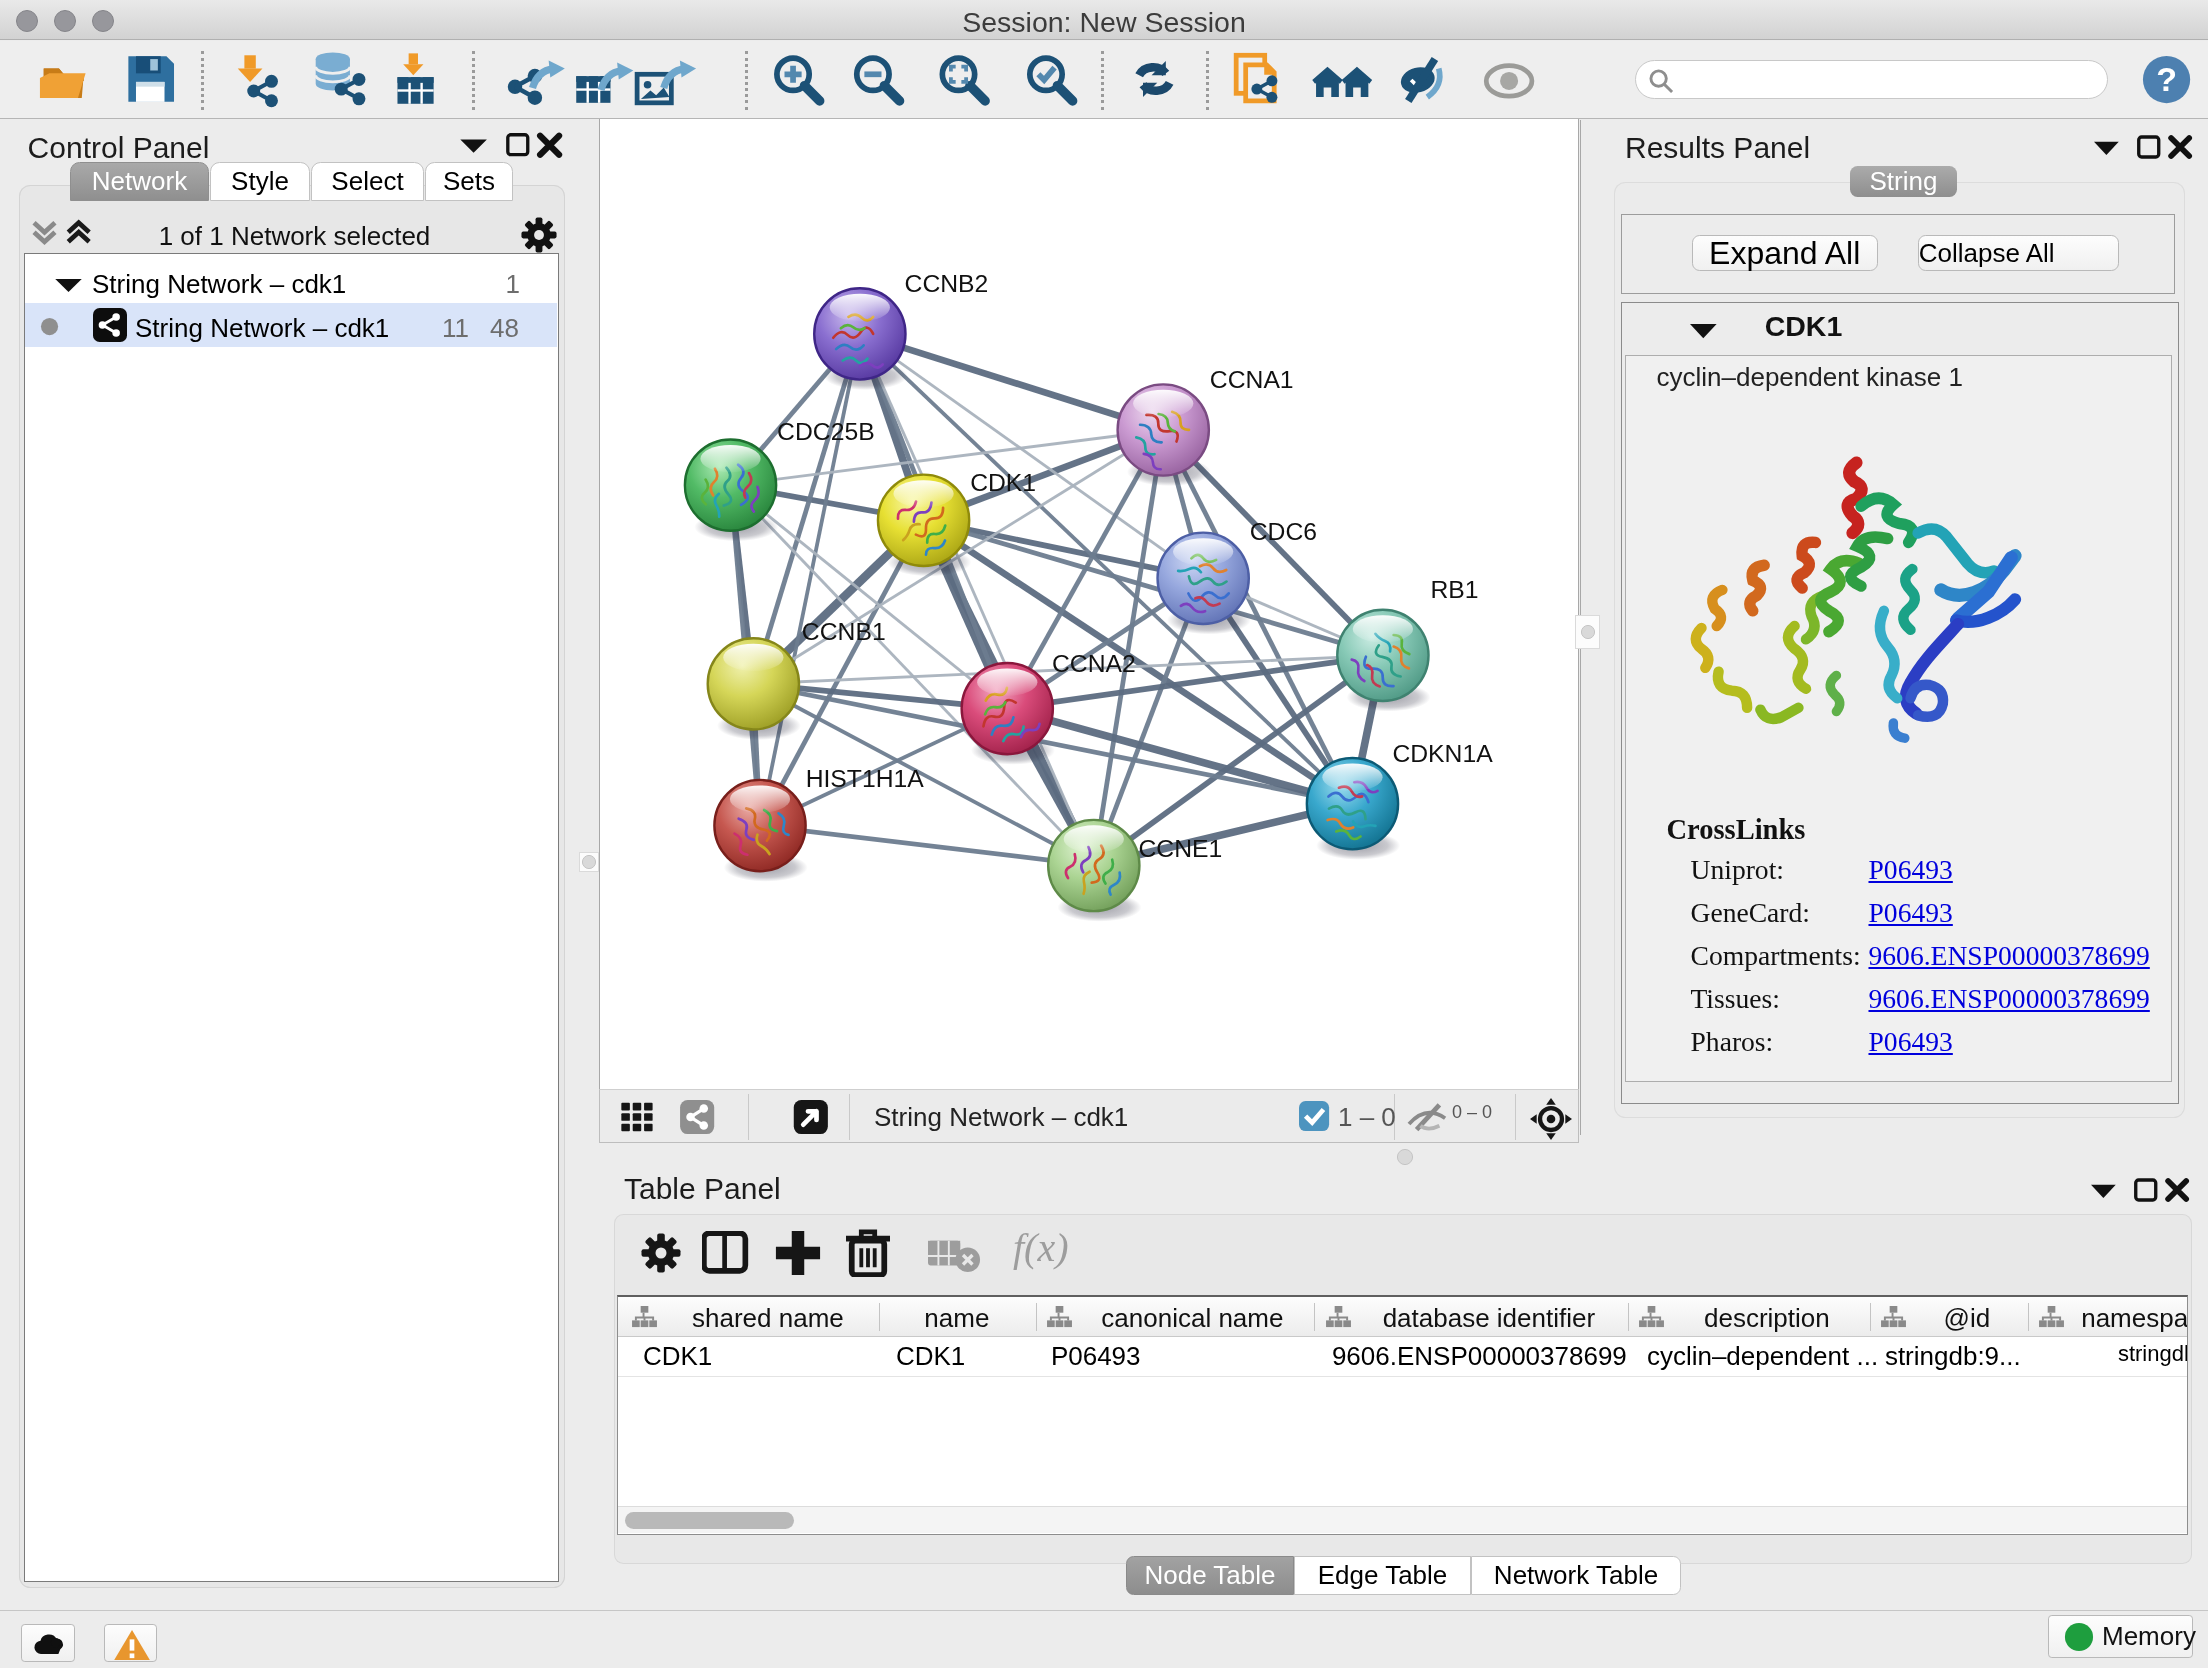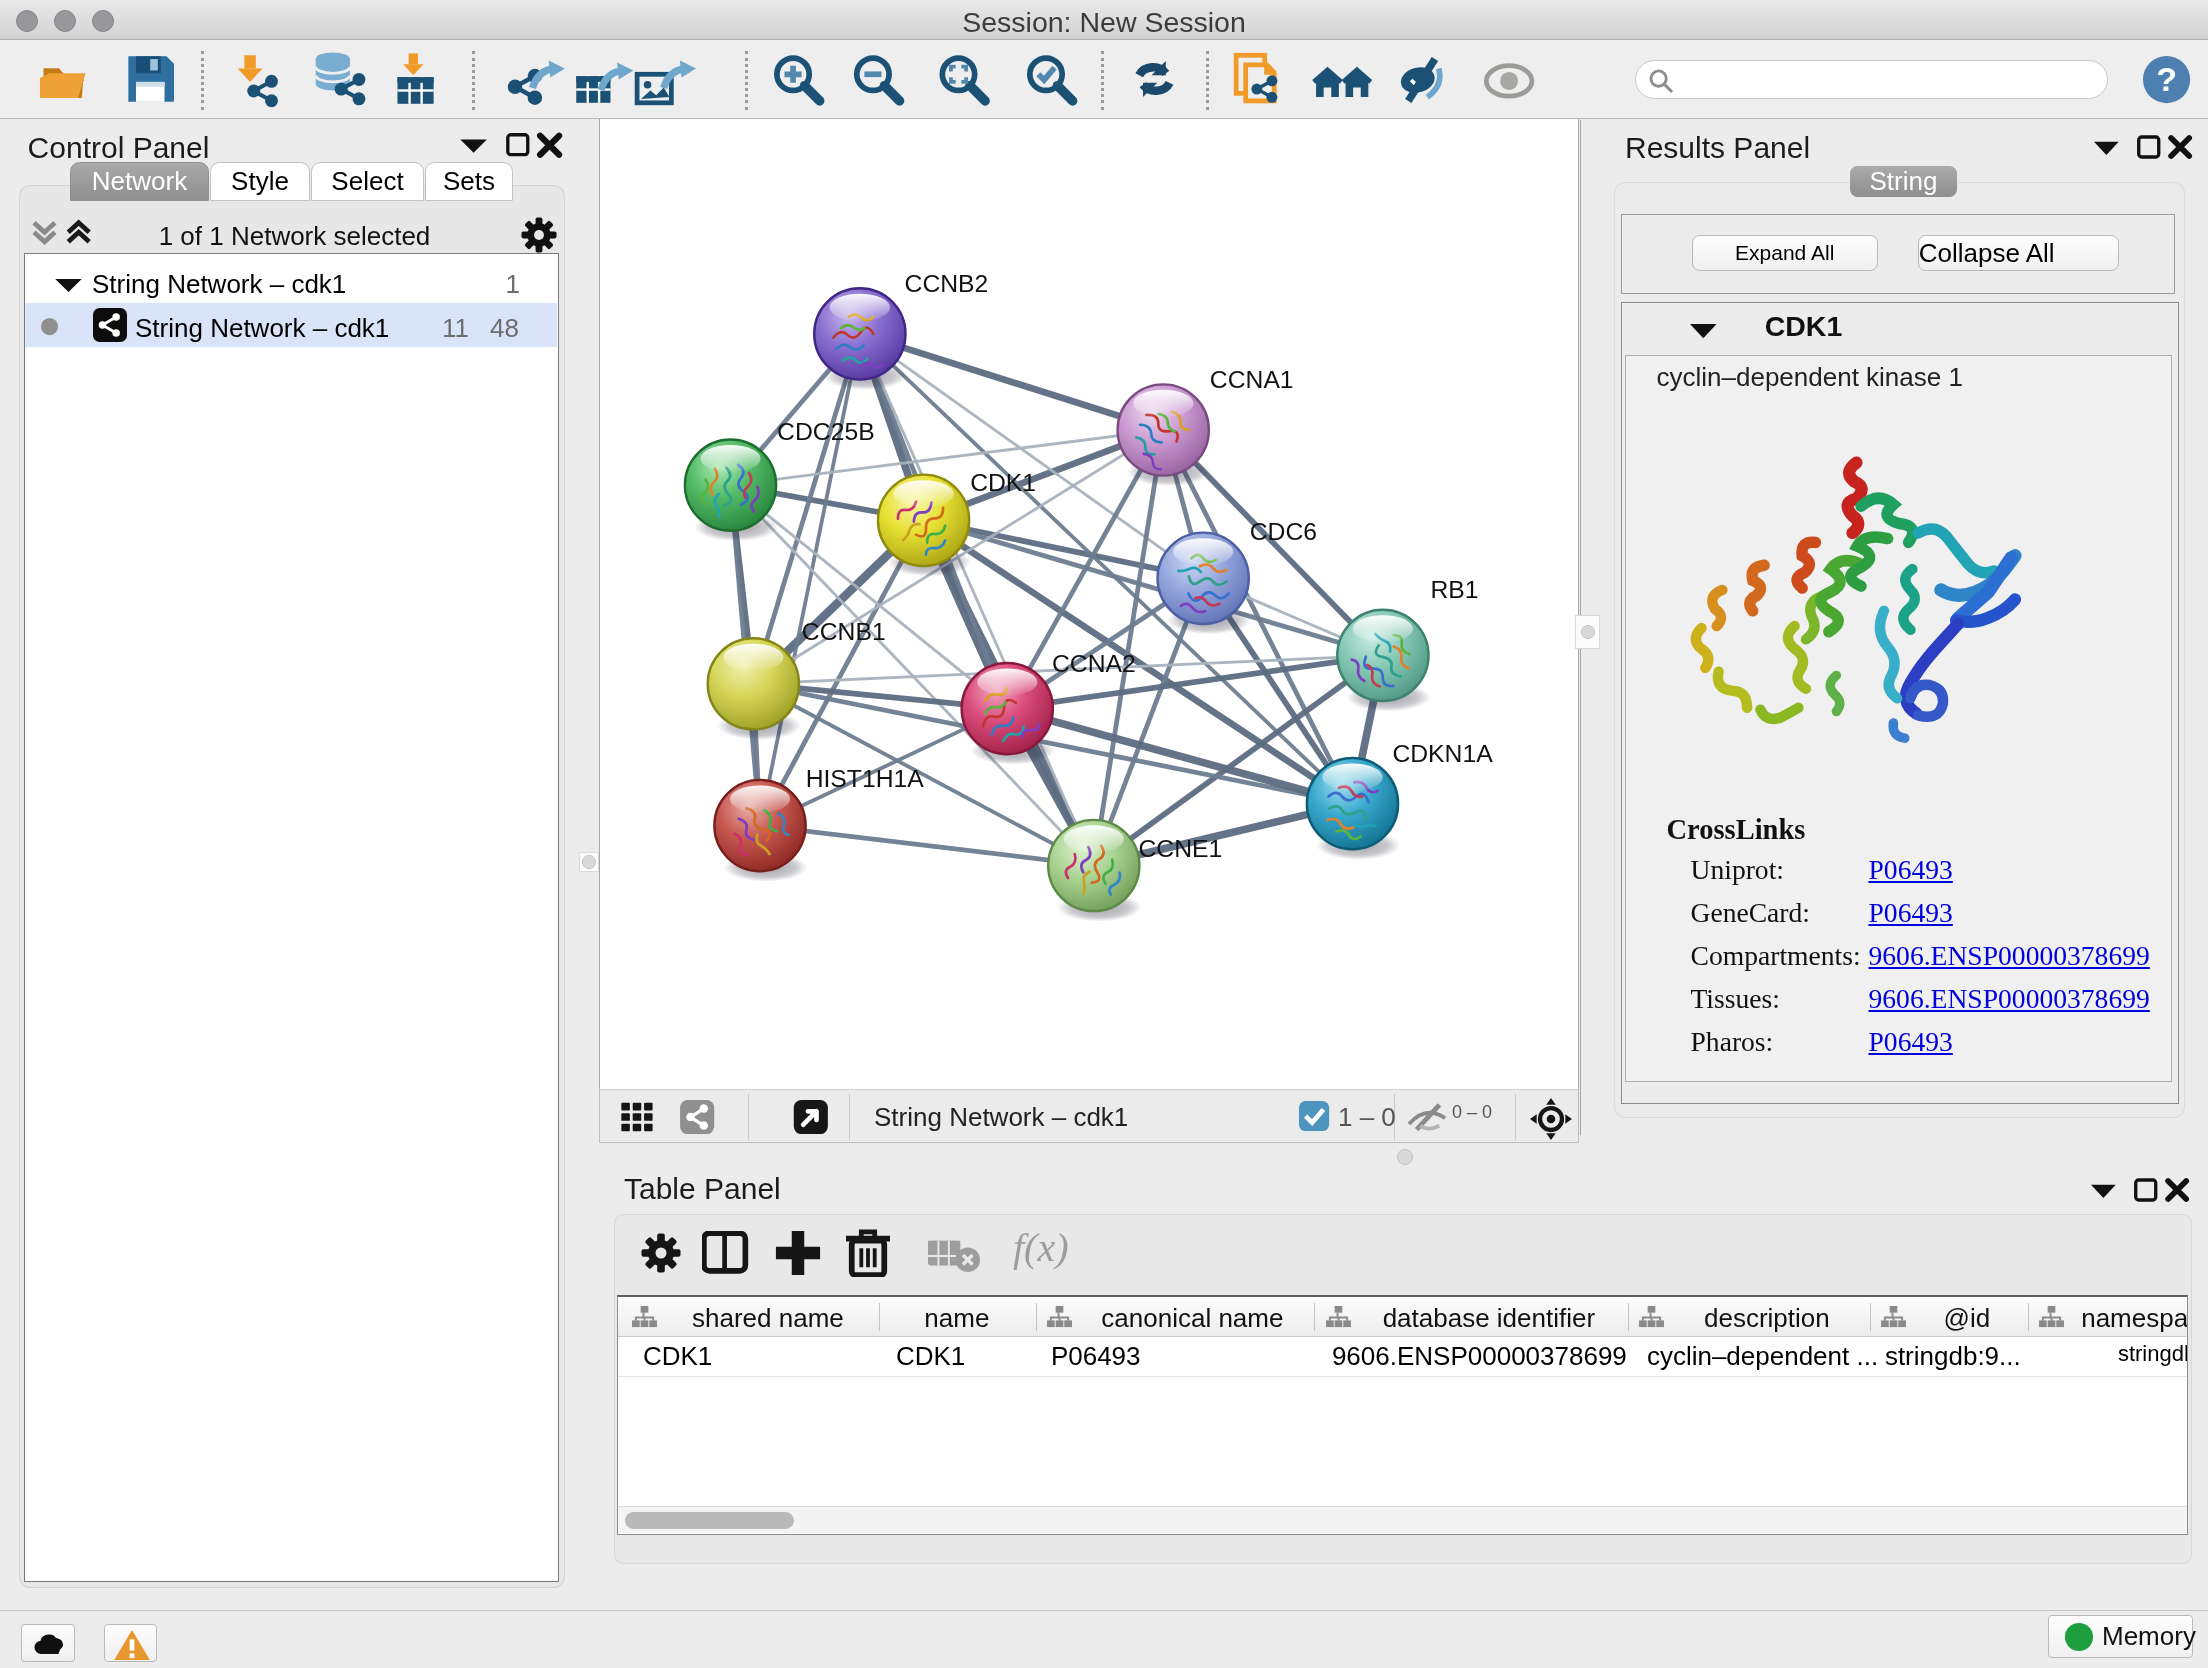--- a/index.html
+++ b/index.html
@@ -576,21 +576,21 @@
 <div class="abs" id="results">
  <div class="abs ptitle" style="left:44px;top:10.5px">Results Panel</div>
  <svg class="abs" style="left:513px;top:13.3px" width="99" height="27" viewBox="0 0 104 28">
   <path d="M0,9 h26 l-13,14z" fill="#111"></path>
   <rect x="47" y="4" width="21" height="21" rx="3" fill="none" stroke="#111" stroke-width="3.5"></rect>
   <path d="M81,5 l19,19 M100,5 l-19,19" stroke="#111" stroke-width="6" stroke-linecap="round"></path>
  </svg>
  <div class="abs" style="left:269px;top:46px;width:107px;height:31px;border-radius:7.6px;background:linear-gradient(#ababab,#8e8e8e);color:#fff;font-size:26px;text-align:center;line-height:30px;z-index:5">String</div>
  <div class="abs" id="res-outer">
   <div class="abs" style="left:6.7px;top:32px;width:554px;height:80px;border:1.9px solid #9c9c9c;background:#ececec">
-    <div class="abs btn" style="left:70px;top:20px;width:186px;height:36px;font-size:21px;text-align:center;line-height:34px">Expand All</div>
+    <div class="abs btn" style="left:70px;top:20px;width:186px;height:36px;font-size:32px;text-align:center;line-height:34px">Expand All</div>
     <div class="abs btn" style="left:296px;top:20px;width:201px;height:36px;font-size:26px;line-height:34px">Collapse All</div>
   </div>
   <div class="abs" style="left:6.7px;top:120px;width:558px;height:802px;border:1.9px solid #8b8b8b;background:#ececec">
     <svg class="abs" style="left:68px;top:19px" width="28.5" height="19" viewBox="0 0 30 20">
           <path d="M0,2 h28 l-14,15z" fill="#111"></path>
         </svg>
     <div class="abs" style="left:143px;top:6.7px;font-size:28.5px;font-weight:bold;color:#111">CDK1</div>
     <div class="abs" style="left:3.8px;top:52px;width:547px;height:727px;border:1px solid #adadad;background:#f0f0f0">
       <div class="abs" style="left:30px;top:5.7px;font-size:26px;color:#222">cyclin–dependent kinase 1</div>
 
@@ -761,20 +761,25 @@
           <div class="abs" style="left:714px;top:3.8px;font-size:26px;color:#000">9606.ENSP00000378699</div>
           <div class="abs" style="left:1029px;top:3.8px;font-size:26px;color:#000">cyclin–dependent ...</div>
           <div class="abs" style="left:1267px;top:3.8px;font-size:26px;color:#000">stringdb:9...</div>
           <div class="abs" style="left:1500px;top:3.8px;font-size:22px;color:#000">stringdb</div>
      </div>
      <div class="abs" style="left:0;top:209px;width:100%;height:27px;background:#f4f4f4;border-top:1px solid #dcdcdc">
         <div class="abs" style="left:7.6px;top:4.8px;width:169px;height:17px;border-radius:8.6px;background:#b9b9b9"></div>
      </div>
    </div>
  </div>
+ <div class="abs" style="left:527px;top:391px;width:555px;height:39px">
+   <div class="abs" style="left:0;top:0;width:168px;height:39px;background:linear-gradient(#a2a2a2,#8d8d8d);border:1px solid #8a8a8a;border-radius:7.6px 0 0 7.6px;color:#fff;font-size:26px;text-align:center;line-height:37px">Node Table</div>
+   <div class="abs" style="left:168px;top:0;width:177px;height:39px;background:#fff;border:1px solid #c2c2c2;font-size:26px;color:#000;text-align:center;line-height:37px">Edge Table</div>
+   <div class="abs" style="left:345px;top:0;width:210px;height:39px;background:#fff;border:1px solid #c2c2c2;border-radius:0 7.6px 7.6px 0;font-size:26px;color:#000;text-align:center;line-height:37px">Network Table</div>
+ </div>
 </div>
 
 <div class="abs" id="statusbar">
  <div class="abs btn" style="left:21px;top:13.3px;width:54px;height:38px;border-radius:3.8px">
   <svg class="abs" style="left:11.4px;top:7.6px" width="32" height="23" viewBox="0 0 34 24">
    <path d="M9,22 a7,7 0 0 1 -1,-14 a9,8 0 0 1 17,-2 a6,6 0 0 1 4,11 l-2,5z" fill="#101010"></path>
    <circle cx="24" cy="10" r="5" fill="#101010"></circle>
       </svg>
  </div>
  <div class="abs btn" style="left:104px;top:13.3px;width:53px;height:38px;border-radius:3.8px">

